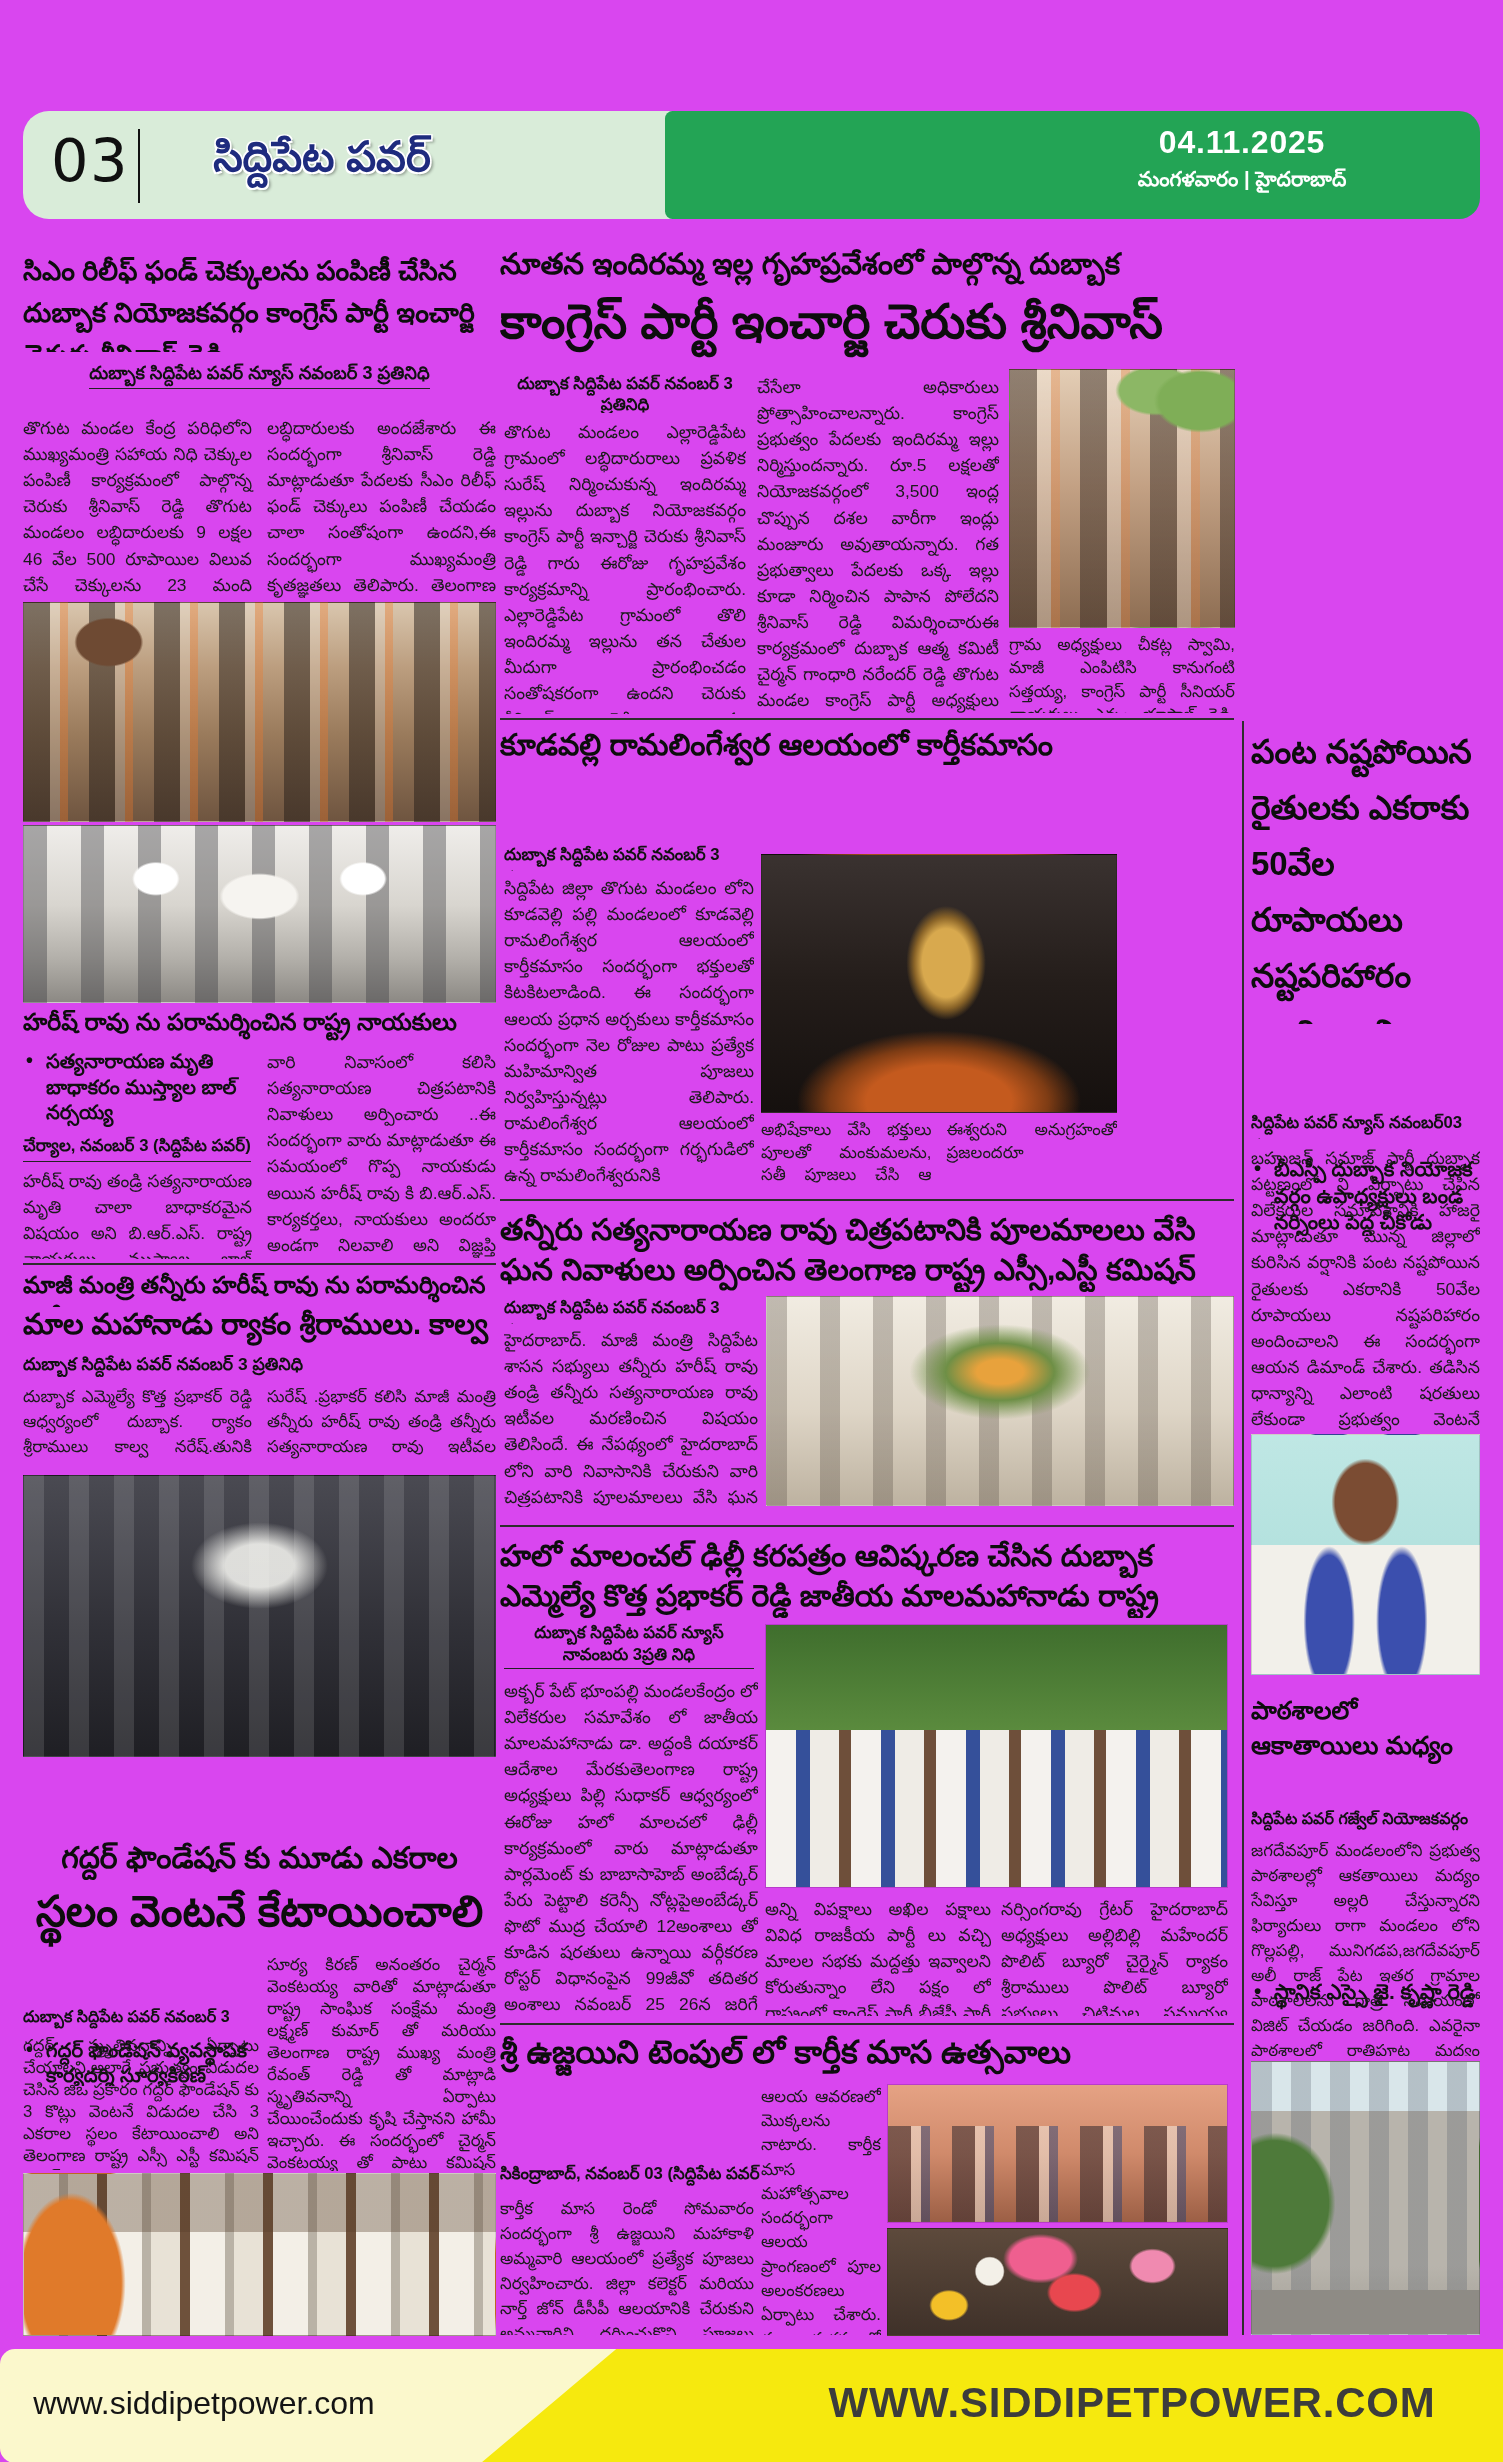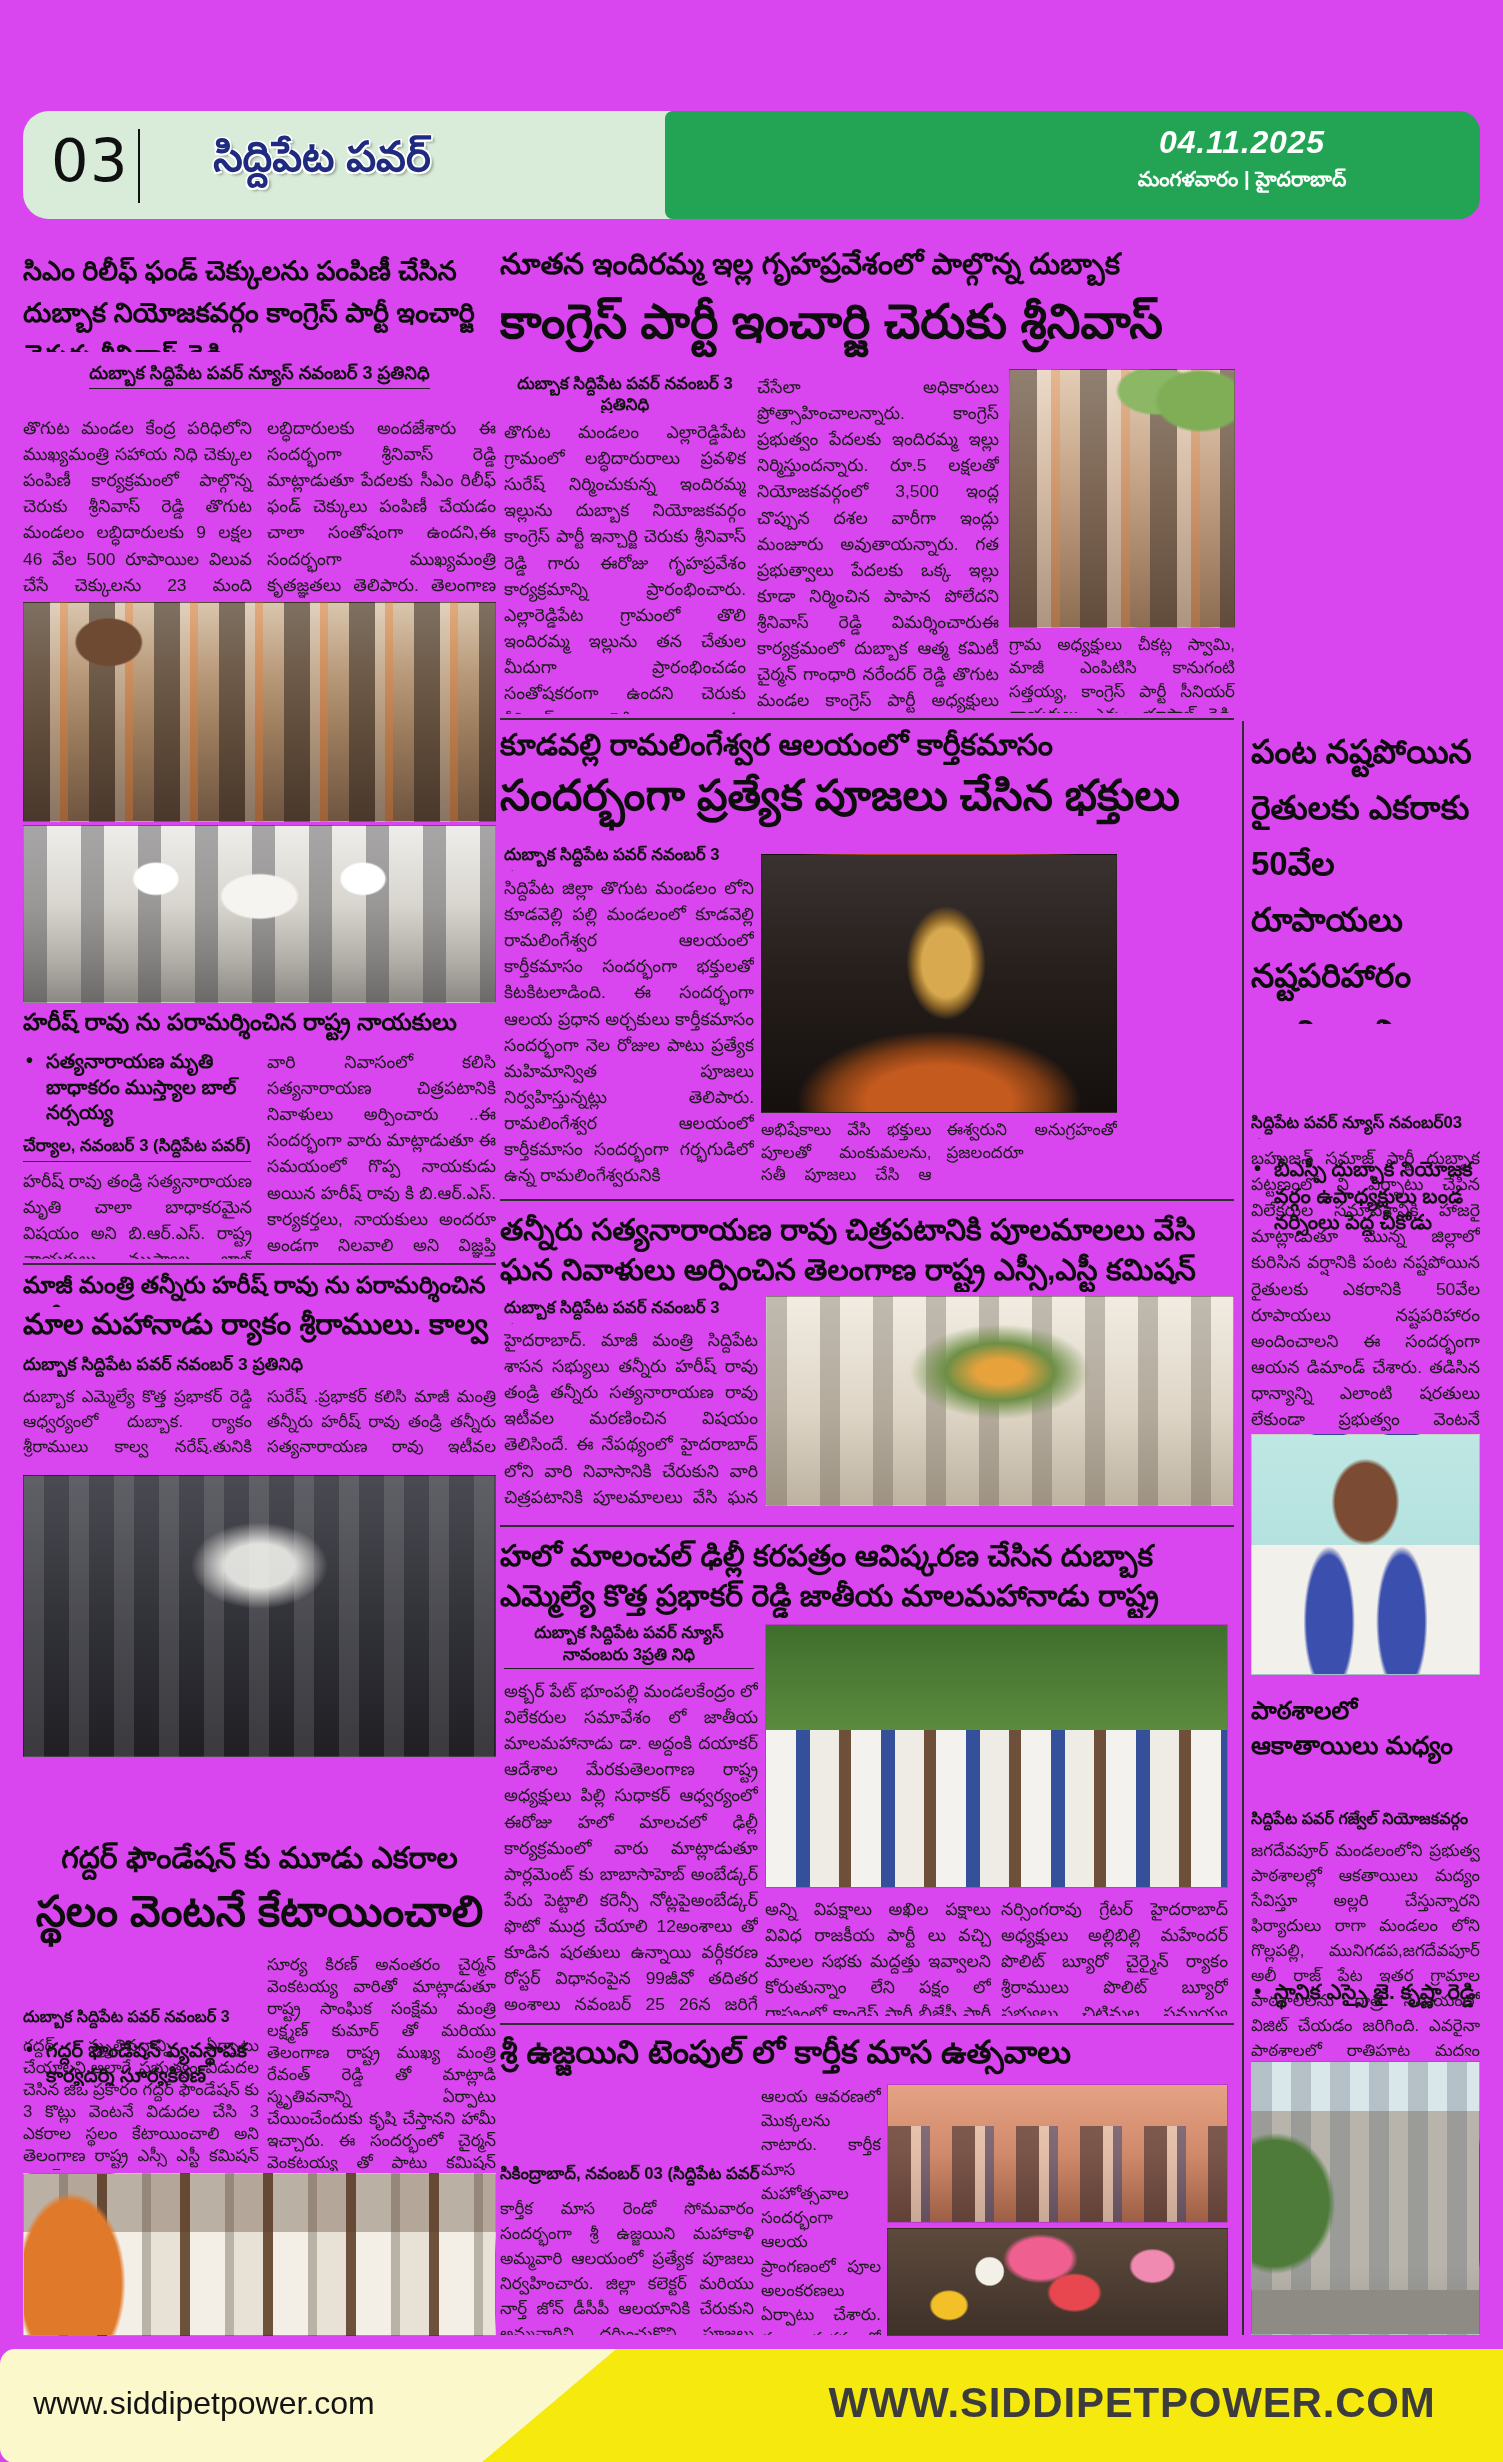--- a/index.html
+++ b/index.html
@@ -99,21 +99,21 @@
 </head>
 <body>
 
 <div class="page">
 
   <div class="abs hdr-light" style="left:23px;top:111px;width:653px;height:108px;"></div>
   <div class="abs hdr-dark" style="left:665px;top:111px;width:815px;height:108px;"></div>
   <div class="abs pagenum" style="left:51px;top:126px;">03</div>
   <div class="abs vbar" style="left:138px;top:129px;width:2.3px;height:74px;"></div>
   <div class="abs masthead" style="left:159px;top:133px;width:326px;">సిద్దిపేట పవర్</div>
-  <div class="abs hdr-date" style="left:1083px;top:124px;width:318px;font-style:italic;">04.11.2025</div>
+  <div class="abs hdr-date" style="left:1083px;top:124px;width:318px;">04.11.2025</div>
   <div class="abs hdr-sub" style="left:1083px;top:168px;width:318px;">మంగళవారం | హైదరాబాద్</div>
 
   <div class="abs head" style="left:23px;top:251px;width:473px;height:101px;font-size:27px;line-height:1.55;">సిఎం రిలీఫ్ ఫండ్ చెక్కులను పంపిణీ చేసిన దుబ్బాక నియోజకవర్గం కాంగ్రెస్ పార్టీ ఇంచార్జి చెరుకు శ్రీనివాస్ రెడ్డి</div>
   <div class="abs byline center" style="left:23px;top:362px;width:473px;height:47px;font-size:18px;line-height:1.3;"><span>దుబ్బాక సిద్దిపేట పవర్ న్యూస్ నవంబర్ 3 ప్రతినిధి</span></div>
   <div class="abs bodytxt cols2" style="left:23px;top:415px;width:473px;height:183px;">తొగుట మండల కేంద్ర పరిధిలోని ముఖ్యమంత్రి సహాయ నిధి చెక్కుల పంపిణీ కార్యక్రమంలో పాల్గొన్న చెరుకు శ్రీనివాస్ రెడ్డి తొగుట మండలం లబ్ధిదారులకు 9 లక్షల 46 వేల 500 రూపాయిల విలువ చేసే చెక్కులను 23 మంది లబ్ధిదారులకు అందజేశారు ఈ సందర్భంగా శ్రీనివాస్ రెడ్డి మాట్లాడుతూ పేదలకు సీఎం రిలీఫ్ ఫండ్ చెక్కులు పంపిణీ చేయడం చాలా సంతోషంగా ఉందని,ఈ సందర్భంగా ముఖ్యమంత్రి కృతజ్ఞతలు తెలిపారు. తెలంగాణ ప్రభుత్వం పేదల ప్రభుత్వమని ,లక్షల మందికి ముఖ్యమంత్రి రేవంత్ రెడ్డి అండగా నిలుస్తున్నారని కొనియాడారు. ఈ కార్యక్రమంలో తొగుట మండలం నాయకులు కార్యకర్తలు, లబ్ధిదారులు పాల్గొన్నారు</div>
   <div class="abs photo p1" style="left:23px;top:602px;width:473px;height:220px;"></div>
   <div class="abs photo p2" style="left:23px;top:825px;width:473px;height:178px;"></div>
 
   <div class="abs head" style="left:23px;top:1009px;width:473px;height:35px;font-size:23.5px;">హరీష్ రావు ను పరామర్శించిన రాష్ట్ర నాయకులు</div>
   <div class="abs bullet" style="left:23px;top:1049px;width:229px;height:80px;font-size:19.7px;line-height:1.3;">సత్యనారాయణ మృతి బాధాకరం ముస్త్యాల బాల్ నర్సయ్య</div>
@@ -139,21 +139,20 @@
   <div class="abs head" style="left:500px;top:247px;width:734px;height:44px;font-size:29.5px;">నూతన ఇందిరమ్మ ఇల్ల గృహప్రవేశంలో పాల్గొన్న దుబ్బాక నియోజకవర్గం</div>
   <div class="abs head" style="left:500px;top:294px;width:734px;height:71px;font-size:48px;font-weight:800;">కాంగ్రెస్ పార్టీ ఇంచార్జి చెరుకు శ్రీనివాస్ రెడ్డి</div>
   <div class="abs byline center" style="left:504px;top:374px;width:242px;height:39px;font-size:16.7px;line-height:1.25;"><span>దుబ్బాక సిద్దిపేట పవర్ నవంబర్ 3 ప్రతినిధి</span></div>
   <div class="abs bodytxt" style="left:504px;top:419px;width:242px;height:295px;">తొగుట మండలం ఎల్లారెడ్డిపేట గ్రామంలో లబ్ధిదారురాలు ప్రవళిక సురేష్ నిర్మించుకున్న ఇందిరమ్మ ఇల్లును దుబ్బాక నియోజకవర్గం కాంగ్రెస్ పార్టీ ఇన్చార్జి చెరుకు శ్రీనివాస్ రెడ్డి గారు ఈరోజు గృహప్రవేశం కార్యక్రమాన్ని ప్రారంభించారు. ఎల్లారెడ్డిపేట గ్రామంలో తొలి ఇందిరమ్మ ఇల్లును తన చేతుల మీదుగా ప్రారంభించడం సంతోషకరంగా ఉందని చెరుకు శ్రీనివాస్ రెడ్డి అన్నారు. గృహప్రవేశంలో భాగంగా రిబ్బన్ కట్ చేసి, కొబ్బరికాయ కొట్టి నూతన ఇల్లును ప్రారంభించారు అనంతరం ప్రవళిక సురేష్ దంపతులకు నూతన వస్త్రాలు అందజేశారు. మినహా లబ్ధిదారులు త్వరితగతిన ఇంద్ల నిర్మాణం పూర్తి</div>
   <div class="abs bodytxt" style="left:757px;top:374px;width:242px;height:341px;">చేసేలా అధికారులు ప్రోత్సాహించాలన్నారు. కాంగ్రెస్ ప్రభుత్వం పేదలకు ఇందిరమ్మ ఇల్లు నిర్మిస్తుందన్నారు. రూ.5 లక్షలతో నియోజకవర్గంలో 3,500 ఇంద్ల చొప్పున దశల వారీగా ఇంద్లు మంజూరు అవుతాయన్నారు. గత ప్రభుత్వాలు పేదలకు ఒక్క ఇల్లు కూడా నిర్మించిన పాపాన పోలేదని శ్రీనివాస్ రెడ్డి విమర్శించారుఈ కార్యక్రమంలో దుబ్బాక ఆత్మ కమిటీ చైర్మన్ గాంధారి నరేందర్ రెడ్డి తొగుట మండల కాంగ్రెస్ పార్టీ అధ్యక్షులు అక్కం స్వామి, తాజామాయి సర్పంచ్ నర్సింలు గౌడ్, దుబ్బాక నియోజకవర్గ కోఆర్డినేటర్ చెరుకు విజయ్ రెడ్డి (అమర్), తొగుట మాజీ ఎంపీపీ గంటా రేణుక రవీందర్, మాజీ ఏఎంసీ వైస్ చైర్మన్ దేవునూరి పోచయ్య,</div>
   <div class="abs photo p5" style="left:1009px;top:369px;width:226px;height:259px;"></div>
   <div class="abs bodytxt" style="left:1009px;top:633px;width:226px;height:80px;font-size:16.7px;line-height:1.4;">గ్రామ అధ్యక్షులు చీకట్ల స్వామి, మాజీ ఎంపిటిసి కానుగంటి సత్తయ్య, కాంగ్రెస్ పార్టీ సీనియర్ నాయకులు ఎన్నం భూపాల్ రెడ్డి, కూన మహిపాల్ రెడ్డి, గోపీపేట ప్రసాద్ రెడ్డి, రాంచాప రమేష్ తదితరులు పాల్గొన్నారు</div>
   <div class="abs hrule" style="left:500px;top:718px;width:734px;"></div>
 
   <div class="abs head" style="left:500px;top:728px;width:734px;height:41px;font-size:30px;">కూడవల్లి రామలింగేశ్వర ఆలయంలో కార్తీకమాసం</div>
-  <div class="abs head" style="left:500px;top:771px;width:734px;height:65px;font-size:43px;">సందర్భంగా ప్రత్యేక పూజలు చేసిన భక్తులు</div>
   <div class="abs byline" style="left:504px;top:845px;width:250px;height:26px;font-size:16.7px;"><span>దుబ్బాక సిద్దిపేట పవర్ నవంబర్ 3 ప్రతినిధి</span></div>
   <div class="abs bodytxt" style="left:504px;top:875px;width:250px;height:318px;">సిద్దిపేట జిల్లా తొగుట మండలం లోని కూడవెల్లి పల్లి మండలంలో కూడవెల్లి రామలింగేశ్వర ఆలయంలో కార్తీకమాసం సందర్భంగా భక్తులతో కిటకిటలాడింది. ఈ సందర్భంగా ఆలయ ప్రధాన అర్చకులు కార్తీకమాసం సందర్భంగా నెల రోజుల పాటు ప్రత్యేక మహిమాన్విత పూజలు నిర్వహిస్తున్నట్లు తెలిపారు. రామలింగేశ్వర ఆలయంలో కార్తీకమాసం సందర్భంగా గర్భగుడిలో ఉన్న రామలింగేశ్వరునికి</div>
   <div class="abs photo p6" style="left:761px;top:854px;width:356px;height:259px;"></div>
   <div class="abs bodytxt cols2" style="left:761px;top:1119px;width:356px;height:76px;font-size:16.7px;line-height:1.35;">అభిషేకాలు వేసి భక్తులు పూలతో మంకుమలను, సతీ పూజలు చేసి ఆ ఈశ్వరుని అనుగ్రహంతో ప్రజలందరూ అష్టైశ్వర్యాలతో సంపదలతో ఉండాలని కోరుకున్నారు</div>
   <div class="abs hrule" style="left:500px;top:1199px;width:734px;"></div>
 
   <div class="abs head" style="left:500px;top:1210px;width:734px;height:82px;font-size:30px;line-height:1.32;">తన్నీరు సత్యనారాయణ రావు చిత్రపటానికి పూలమాలలు వేసి ఘన నివాళులు అర్పించిన తెలంగాణ రాష్ట్ర ఎస్సీ,ఎస్టీ కమిషన్ చైర్మన్ బక్కి వెంకటయ్య</div>
   <div class="abs byline" style="left:504px;top:1298px;width:250px;height:26px;font-size:16.7px;"><span>దుబ్బాక సిద్దిపేట పవర్ నవంబర్ 3 ప్రతినిధి</span></div>
   <div class="abs bodytxt" style="left:504px;top:1327px;width:254px;height:180px;">హైదరాబాద్. మాజీ మంత్రి సిద్దిపేట శాసన సభ్యులు తన్నీరు హరీష్ రావు తండ్రి తన్నీరు సత్యనారాయణ రావు ఇటీవల మరణించిన విషయం తెలిసిందే. ఈ నేపథ్యంలో హైదరాబాద్ లోని వారి నివాసానికి చేరుకుని వారి చిత్రపటానికి పూలమాలలు వేసి ఘన నివాళులు అర్పించారు. అనంతరం వారి కుటుంబ సభ్యులను ఓదార్చారు. ఈ సందర్భంగా వారితో పాటు కమిషన్ సభ్యులు నెనావత్ రాంబాబు నాయక్ కొంకటి లక్ష్మీనారాయణ తదితరులు పాల్గొన్నారు</div>
   <div class="abs photo p7" style="left:766px;top:1296px;width:468px;height:210px;"></div>

